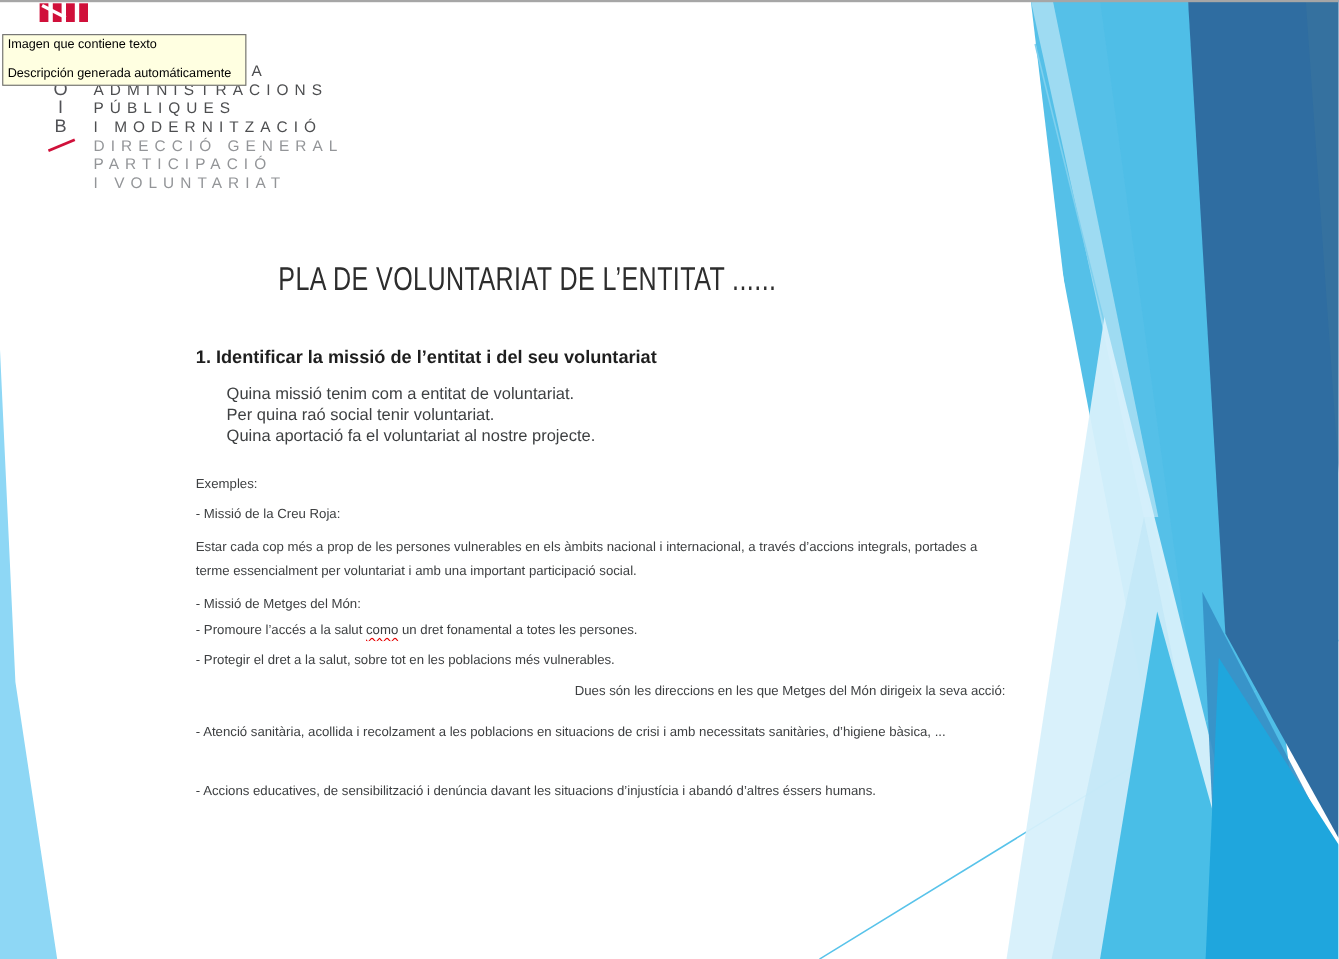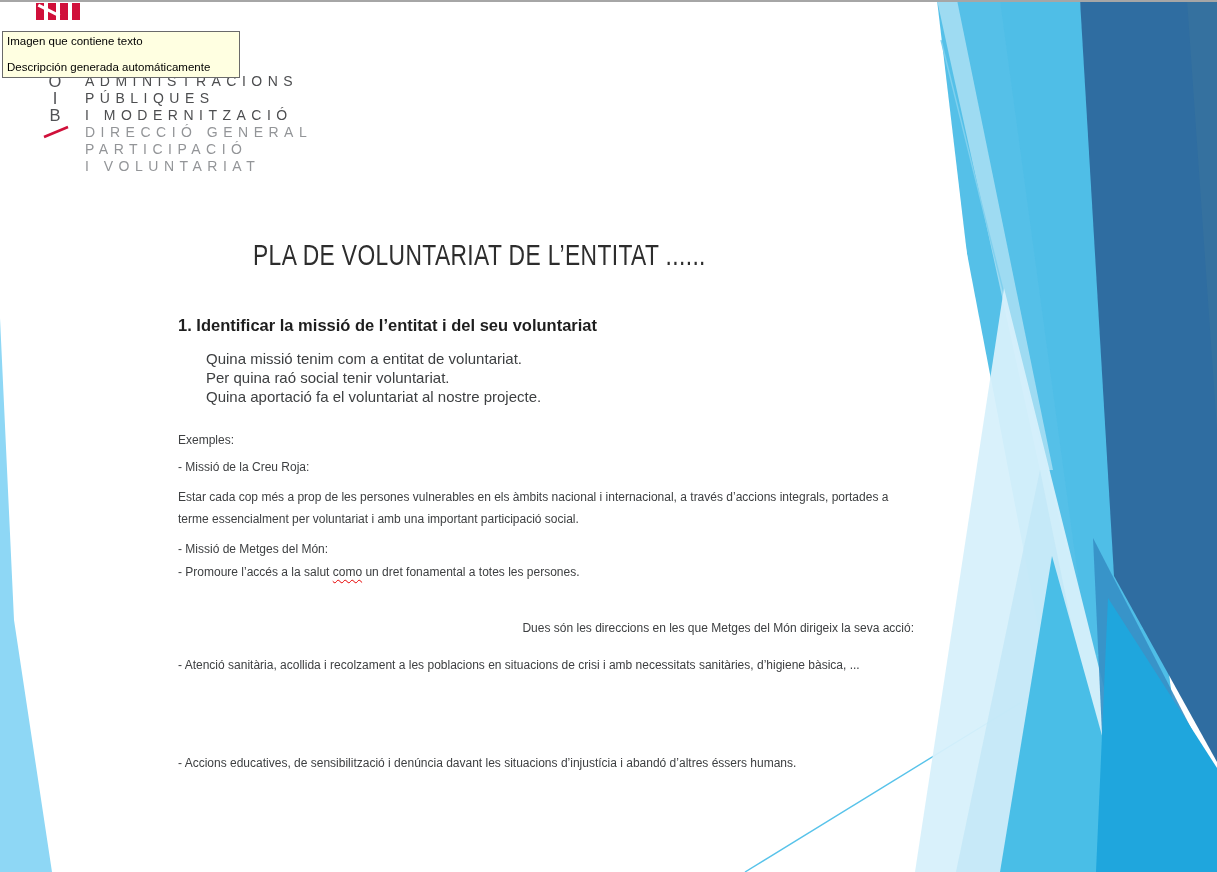--- a/index.html
+++ b/index.html
@@ -16,21 +16,21 @@
                      transform:rotate(27deg);}
   .goib-letters{position:absolute;left:46px;top:56px;width:18px;text-align:center;
                 font-size:16.5px;line-height:17px;color:#515256;letter-spacing:0;z-index:1;}
   .org-lines{position:absolute;left:85px;top:56px;font-size:14px;line-height:17px;
              letter-spacing:5.5px;color:#4d4e50;white-space:nowrap;z-index:1;}
   .org-lines .dept{color:#939598;}
   .red-slash{position:absolute;left:43px;top:125px;z-index:1;}
 
   
   .tooltip{position:absolute;left:2px;top:31px;width:212px;height:42px;background:#ffffe1;
-           border:1px solid #6a6a6a;z-index:5;padding:3px 20px 0 4px;
+           border:1px solid #6a6a6a;z-index:5;padding:3px 4px 0 4px;
            font-size:11.5px;line-height:13px;color:#000;}
   .tooltip .tline2{margin-top:13px;}
 
   
   .title{position:absolute;left:253px;top:238px;z-index:2;font-size:30px;color:#2d2d2d;
          white-space:nowrap;transform:scaleX(0.76);transform-origin:left top;letter-spacing:0.5px;}
   .heading{position:absolute;left:178px;top:316px;z-index:2;font-size:16.5px;font-weight:bold;
            color:#1e1e1e;white-space:nowrap;}
   .para{position:absolute;left:178px;width:736px;z-index:2;color:#3e4042;font-size:12px;}
   .intro{font-size:15px;line-height:19px;margin-left:28px;}
@@ -114,20 +114,21 @@
   <div class="para single" style="top:460px;">- Missió de la Creu Roja:</div>
 
   <div class="para twoline" style="top:486px;">Estar cada cop més a prop de les persones vulnerables en els àmbits nacional i internacional, a través d’accions integrals, portades a terme essencialment per voluntariat i amb una important participació social.</div>
 
   <div class="para single" style="top:542px;">- Missió de Metges del Món:</div>
 
   <div class="para single" style="top:565px;">
     <span>- Promoure l’accés a la salut </span><span class="misspell">como</span><span> un dret fonamental a totes les persones.</span>
   </div>
 
+  <div class="para single" style="top:593px;">- Protegir el dret a la salut, sobre tot en les poblacions més vulnerables.</div>
 
   <div class="para single" style="top:621px;text-align:right;">Dues són les direccions en les que Metges del Món dirigeix la seva acció:</div>
 
   <div class="para just" style="top:654px;">- Atenció sanitària, acollida i recolzament a les poblacions en situacions de crisi i amb necessitats sanitàries, d’higiene bàsica, ...</div>
 
-  <div class="para just" style="top:708px;margin-top:44px;">- Accions educatives, de sensibilització i denúncia davant les situacions d’injustícia i abandó d’altres éssers humans.</div>
+  <div class="para just" style="top:708px;">- Accions educatives, de sensibilització i denúncia davant les situacions d’injustícia i abandó d’altres éssers humans.</div>
 
 </div>
 
 </body></html>

